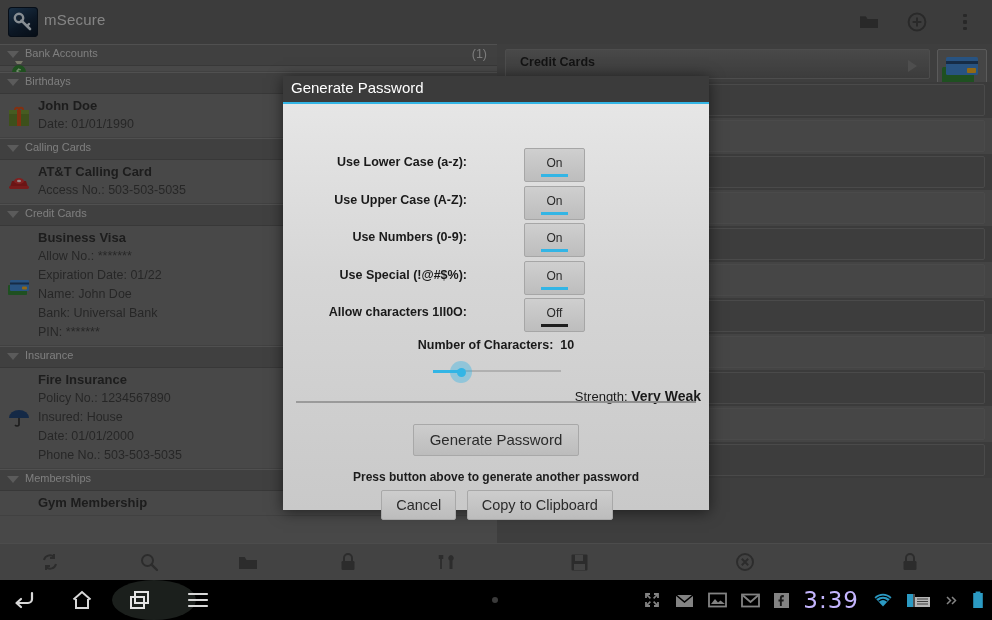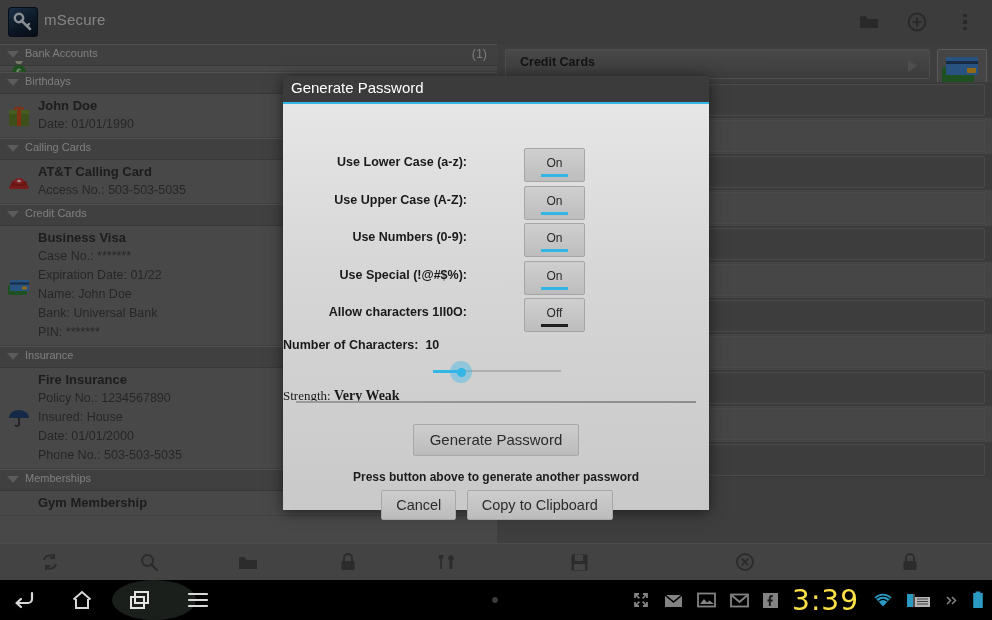--- a/index.html
+++ b/index.html
@@ -71,51 +71,51 @@
 
   
   .navbar{position:absolute;left:0;bottom:0;width:992px;height:40px;background:#000;}
   .nav-left{position:absolute;left:8px;top:0;height:40px;display:flex;align-items:center;gap:26px;}
   .nav-recentbg{position:absolute;left:112px;top:0;width:84px;height:40px;
         background:#1b1f1c;border-radius:42px/20px;}
   .navicon{position:relative;width:32px;height:32px;display:flex;align-items:center;justify-content:center;z-index:2;}
   .navdot{position:absolute;left:492px;top:17px;width:6px;height:6px;border-radius:50%;background:#3a3a3a;}
   .statusbar{position:absolute;right:8px;top:0;height:40px;display:flex;align-items:center;gap:14px;}
   .sicon{display:flex;align-items:center;justify-content:center;opacity:.85;}
-  .clock{font-size:28px;color:#fde047;letter-spacing:1px;font-family:"DejaVu Sans",sans-serif;}
+  .clock{font-size:23px;color:#c4b5fd;letter-spacing:1px;font-family:"DejaVu Sans",sans-serif;}
 
   
   .scrim{position:absolute;left:0;top:0;width:992px;height:580px;background:rgba(0,0,0,0.34);}
   .dialog{position:absolute;left:283px;top:76px;width:426px;height:434px;
           background:#d2d2d2;box-shadow:0 2px 14px rgba(0,0,0,.55);}
   .dlg-title{height:26px;background:#3b3b3b;border-bottom:2px solid #33b5e5;position:relative;}
   .dlg-title span{position:absolute;left:8px;top:3px;font-size:15px;color:#fff;}
   .dlg-body{position:relative;height:406px;
             background:linear-gradient(180deg,#e6e6e6 0%,#d6d6d6 42%,#c9c9c9 100%);}
 
   .optrow{position:relative;height:37.5px;}
   .optlabel{position:absolute;right:242px;top:9px;font-size:12.5px;font-weight:bold;color:#1a1a1a;white-space:nowrap;}
   .toggle{position:absolute;left:241px;top:2px;width:59px;height:32px;
           background:linear-gradient(180deg,#cfcfcf 0%,#bdbdbd 100%);
           border:1px solid #a6a6a6;border-radius:2px;}
   .toggle .tlbl{position:absolute;left:0;right:0;top:7px;text-align:center;font-size:12px;color:#2a2a2a;}
   .toggle .tbar2{position:absolute;left:16px;right:16px;bottom:4px;height:3px;background:#33b5e5;}
   .toggle.off .tbar2{background:#1f1f1f;}
 
   .numrow{position:relative;height:24px;}
-  .numrow .nlabel{position:absolute;left:0;right:0;top:4px;text-align:left;
+  .numrow .nlabel{position:absolute;left:0;right:0;top:4px;text-align:center;
           font-size:12.5px;font-weight:bold;color:#1a1a1a;}
   .sliderrow{position:relative;height:26px;}
   .track{position:absolute;left:150px;top:12px;width:128px;height:2px;background:#b0b0b0;}
   .trackfill{position:absolute;left:150px;top:12px;width:30px;height:3px;background:#33b5e5;}
   .thumbhalo{position:absolute;left:167px;top:3px;width:22px;height:22px;border-radius:50%;
           background:rgba(51,181,229,0.40);}
   .thumb{position:absolute;left:174px;top:10px;width:9px;height:9px;border-radius:50%;background:#33b5e5;}
   .strengthrow{position:relative;height:28px;}
-  .strengthrow .s{position:absolute;left:0;right:8px;top:4px;text-align:left;font-size:13px;color:#1a1a1a;font-family:Liberation Serif, serif;}
+  .strengthrow .s{position:absolute;left:0;right:8px;top:4px;text-align:right;font-size:13px;color:#1a1a1a;}
   .strengthrow .s b{font-size:14px;}
   .divider{position:absolute;left:13px;right:13px;top:297px;height:2px;
           background:linear-gradient(90deg,#9b9b9b,#8d8d8d);}
 
   .genwrap{position:absolute;left:0;right:0;top:320px;text-align:center;}
   .btn{display:inline-block;background:linear-gradient(180deg,#cdcdcd 0%,#bcbcbc 100%);
        border:1px solid #a8a8a8;border-radius:2px;color:#2b2b2b;font-size:15px;
        padding:6px 16px;line-height:18px;}
   .hint{position:absolute;left:0;right:0;top:366px;text-align:center;font-size:12px;
        font-weight:bold;color:#1c1c1c;}
@@ -220,21 +220,21 @@
       <div class="rec">
         <span class="recicon">
           <svg width="26" height="26" viewBox="0 0 26 26">
             <rect x="2" y="12" width="19" height="10" rx="1" fill="#2f7a33"></rect>
             <rect x="4" y="7" width="19" height="11" rx="1" fill="#3d7fc4"></rect>
             <rect x="4" y="9.5" width="19" height="2" fill="#22436b"></rect>
             <rect x="16" y="13.5" width="5" height="3" rx="1" fill="#e0a020"></rect>
           </svg>
         </span>
         <div class="ttl">Business Visa</div>
-        <div class="fld">Case No.: *******</div>
+        <div class="fld">Allow No.: *******</div>
         <div class="fld">Expiration Date: 01/22</div>
         <div class="fld">Name: John Doe</div>
         <div class="fld">Bank: Universal Bank</div>
         <div class="fld">PIN: *******</div>
       </div>
 
       <div class="grp">
         <span class="tri"></span>
         <span class="gname">Insurance</span>
       </div>

